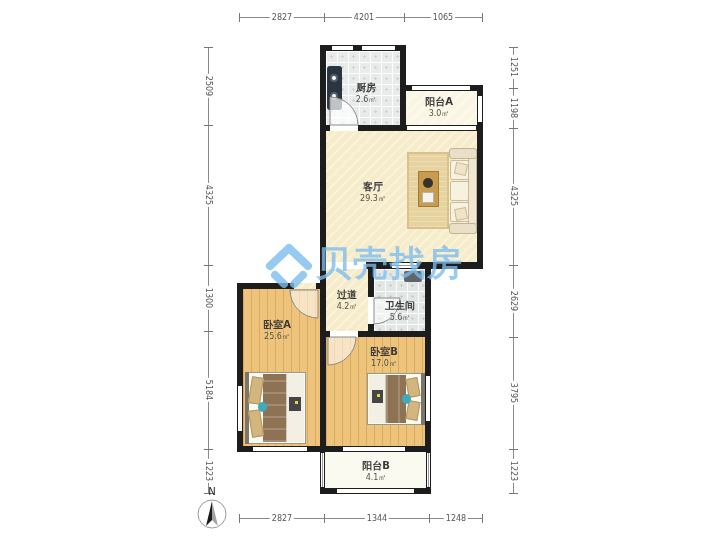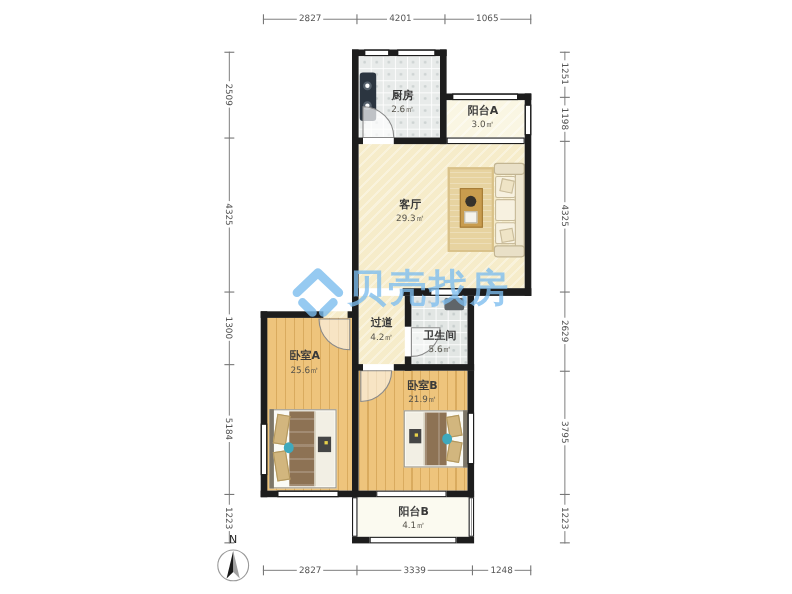--- a/index.html
+++ b/index.html
@@ -172,21 +172,21 @@
   <div class="room-label" style="left:400px;top:311px;">
     <span class="nm">卫生间</span>
       <span class="ar">5.6㎡</span>
     </div>
   <div class="room-label" style="left:277px;top:330px;">
     <span class="nm">卧室A</span>
       <span class="ar">25.6㎡</span>
     </div>
   <div class="room-label" style="left:384px;top:357px;">
     <span class="nm">卧室B</span>
-      <span class="ar">21.9㎡</span>
+      <span class="ar">17.0㎡</span>
     </div>
   <div class="room-label" style="left:376px;top:471px;">
     <span class="nm">阳台B</span>
       <span class="ar">4.1㎡</span>
     </div>
 
   <div class="dim">
     <div class="line" style="left:239px;top:17px;width:244px;height:1px;"></div>
     <div class="tick" style="left:239px;top:13px;width:1px;height:9px;"></div>
     <div class="tick" style="left:324px;top:13px;width:1px;height:9px;"></div>
@@ -197,21 +197,21 @@
     <span class="dim-label" style="left:443px;top:17px;">1065</span>
   </div>
 
   <div class="dim">
     <div class="line" style="left:239px;top:518px;width:244px;height:1px;"></div>
     <div class="tick" style="left:239px;top:514px;width:1px;height:9px;"></div>
     <div class="tick" style="left:324px;top:514px;width:1px;height:9px;"></div>
     <div class="tick" style="left:429px;top:514px;width:1px;height:9px;"></div>
     <div class="tick" style="left:482px;top:514px;width:1px;height:9px;"></div>
     <span class="dim-label" style="left:282px;top:518px;">2827</span>
-    <span class="dim-label" style="left:377px;top:518px;">3339</span>
+    <span class="dim-label" style="left:377px;top:518px;">1344</span>
     <span class="dim-label" style="left:456px;top:518px;">1248</span>
   </div>
 
   <div class="dim">
     <div class="line" style="left:208px;top:47px;width:1px;height:447px;"></div>
     <div class="tick" style="left:204px;top:47px;width:9px;height:1px;"></div>
     <div class="tick" style="left:204px;top:125px;width:9px;height:1px;"></div>
     <div class="tick" style="left:204px;top:265px;width:9px;height:1px;"></div>
     <div class="tick" style="left:204px;top:331px;width:9px;height:1px;"></div>
     <div class="tick" style="left:204px;top:449px;width:9px;height:1px;"></div>

